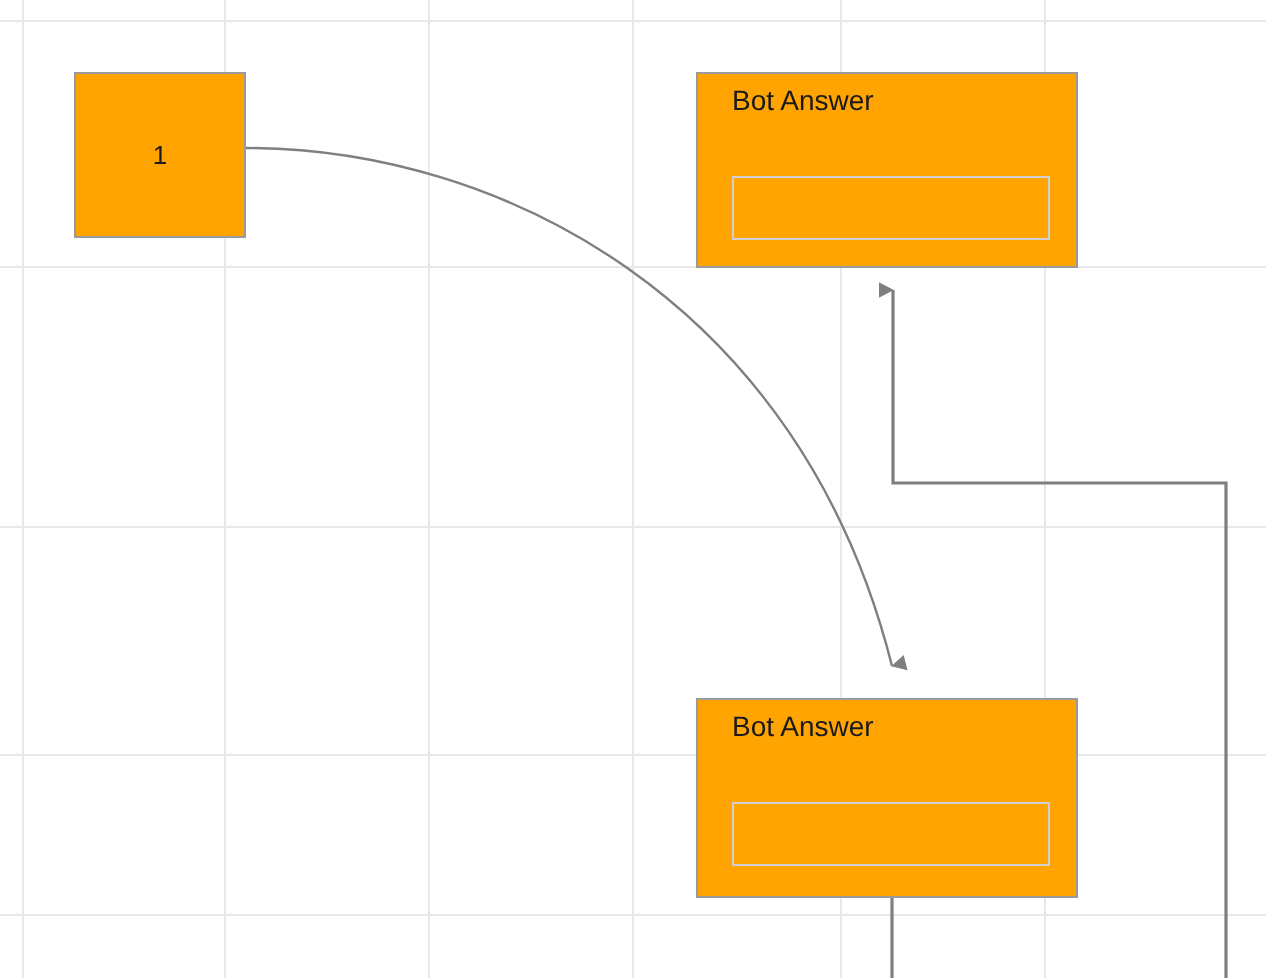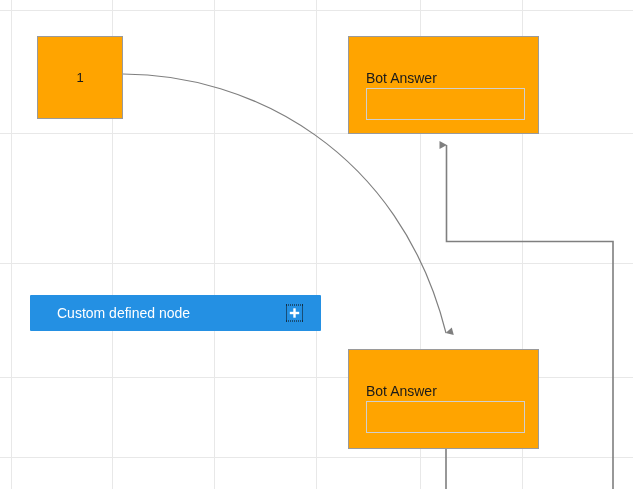--- a/index.html
+++ b/index.html
@@ -36,21 +36,21 @@
   .node-num {
     display: flex;
     align-items: center;
     justify-content: center;
     font-size: 13px;
     color: #1a1a1a;
   }
   .node-title {
     position: absolute;
     left: 17px;
-    top: 33px;
+    top: 5px;
     font-size: 14px;
     color: #1a1a1a;
     white-space: nowrap;
   }
   .node-slot {
     position: absolute;
     left: 17px;
     right: 13px;
     top: 51px;
     height: 32px;
@@ -133,24 +133,15 @@
     <div class="node" style="left:348px; top:36px; width:191px; height:98px;">
       <div class="node-title">Bot Answer</div>
       <div class="node-slot"></div>
     </div>
 
     <div class="node" style="left:348px; top:349px; width:191px; height:100px;">
       <div class="node-title">Bot Answer</div>
       <div class="node-slot"></div>
     </div>
 
-    <div class="palette-item" style="left:30px; top:295px; width:291px; height:36px;">
-      <span class="palette-label">Custom defined node</span>
-      <span class="palette-add">
-        <svg width="11" height="11" viewBox="0 0 11 11" aria-hidden="true">
-          <rect x="4.3" y="0.8" width="2.4" height="9.4" fill="#ffffff"></rect>
-          <rect x="0.8" y="4.3" width="9.4" height="2.4" fill="#ffffff"></rect>
-        </svg>
-      </span>
-    </div>
 
   </div>
 </div>
 
 </body></html>

